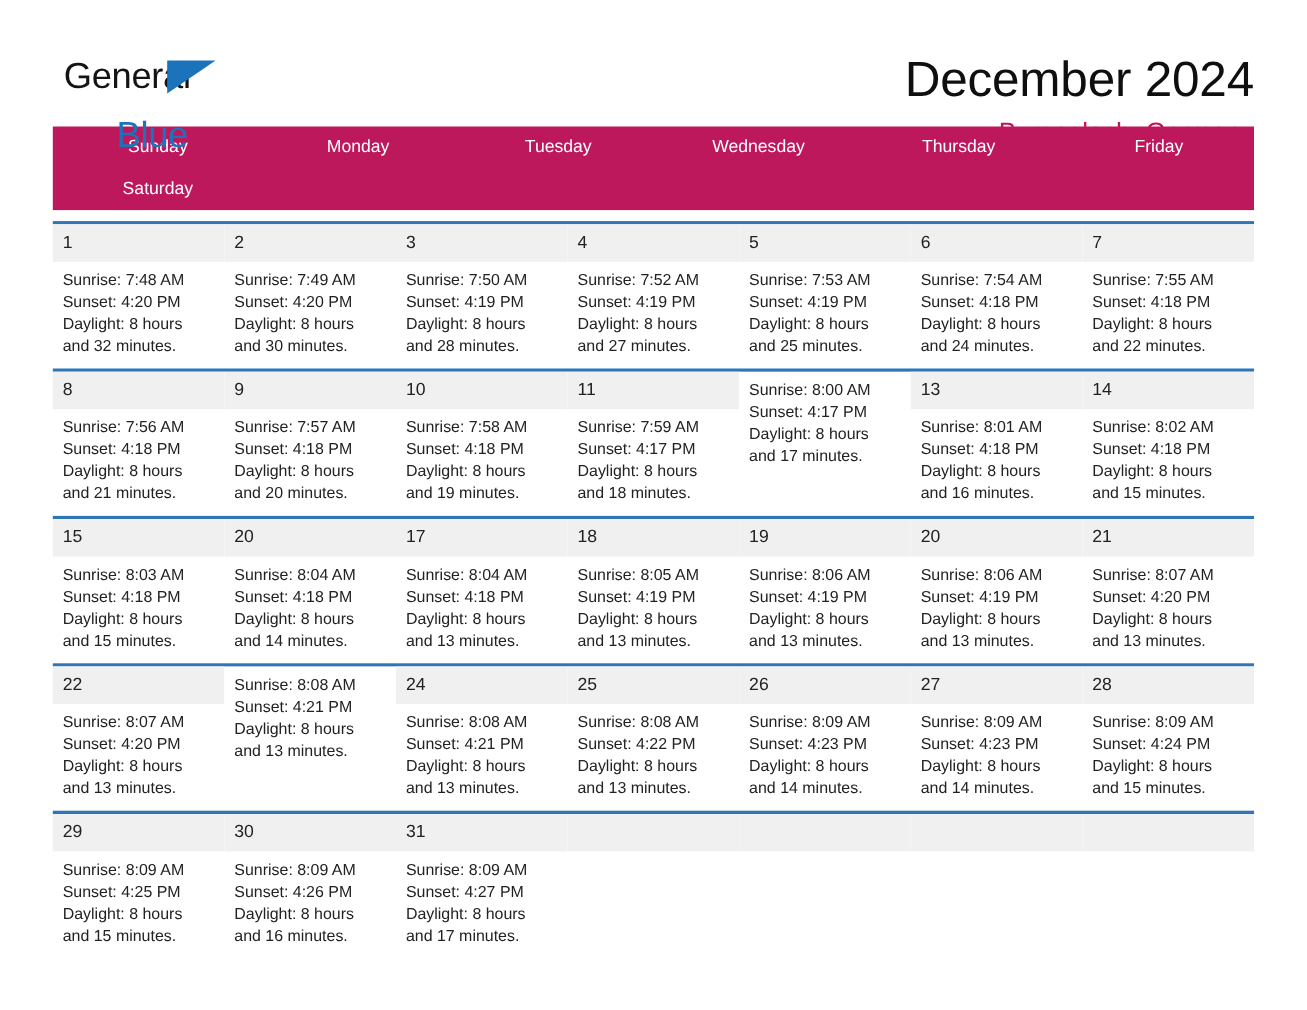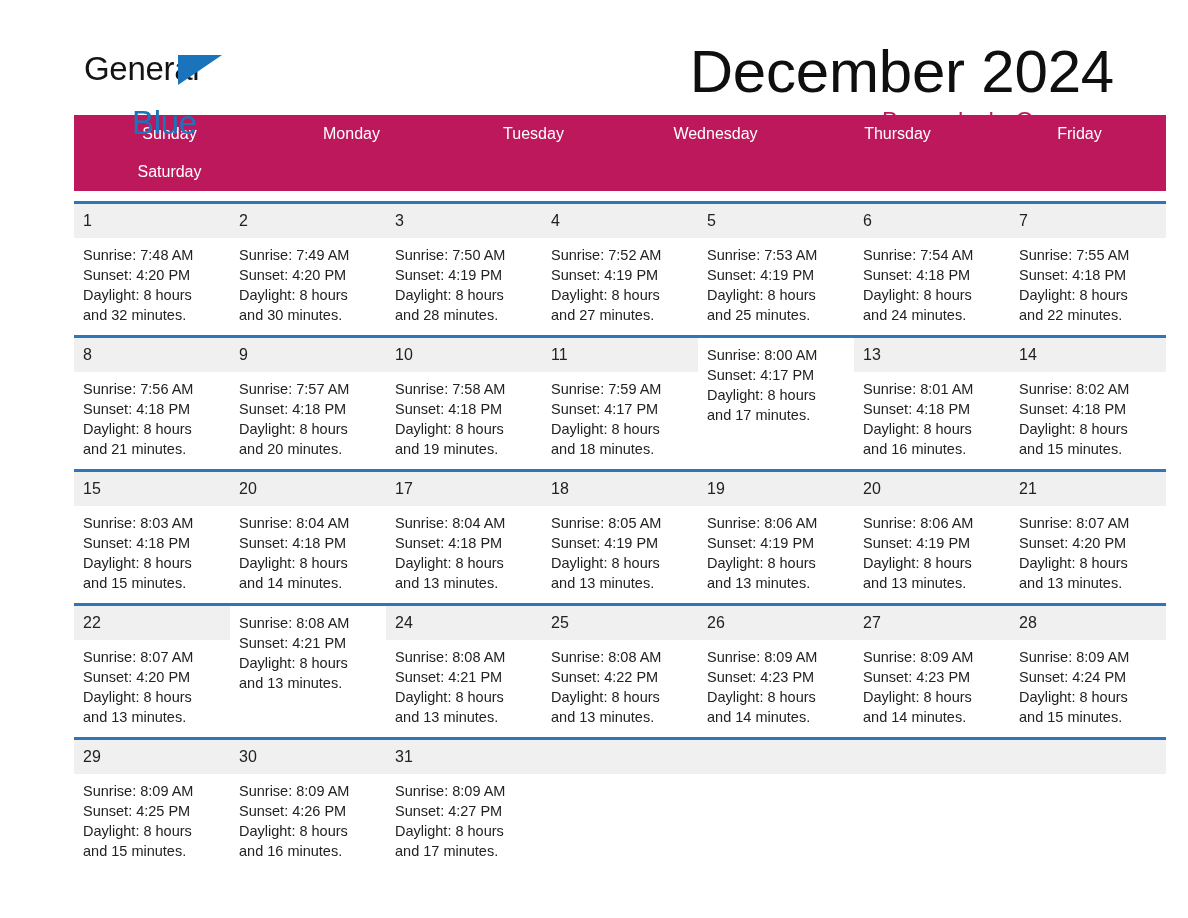--- a/index.html
+++ b/index.html
@@ -12,21 +12,21 @@
     height: 918px;
     font-family: "Liberation Sans", sans-serif;
     color: #1a1a1a;
     -webkit-font-smoothing: antialiased;
   }
   .page {
     width: 1188px;
     height: 808px;
     position: relative;
     box-sizing: border-box;
-    padding: 0 74px;
+    padding: 0 48px;
   }
 
   
   .topbar {
     display: flex;
     align-items: flex-start;
     justify-content: space-between;
     padding-top: 44px;
     height: 108px;
     box-sizing: border-box;
@@ -64,21 +64,21 @@
     color: #1b74bb;
     letter-spacing: -0.3px;
     margin-top: 20px;
   }
   .title-wrap {
     text-align: right;
     flex: 1 1 auto;
     padding-top: 2px;
   }
   .cal-title {
-    font-size: 60px;
+    font-size: 45px;
     line-height: 52px;
     font-weight: normal;
     color: #0f0f0f;
     margin: 0;
     letter-spacing: -0.2px;
   }
   .cal-subtitle {
     font-size: 24px;
     line-height: 30px;
     color: #be185d;

